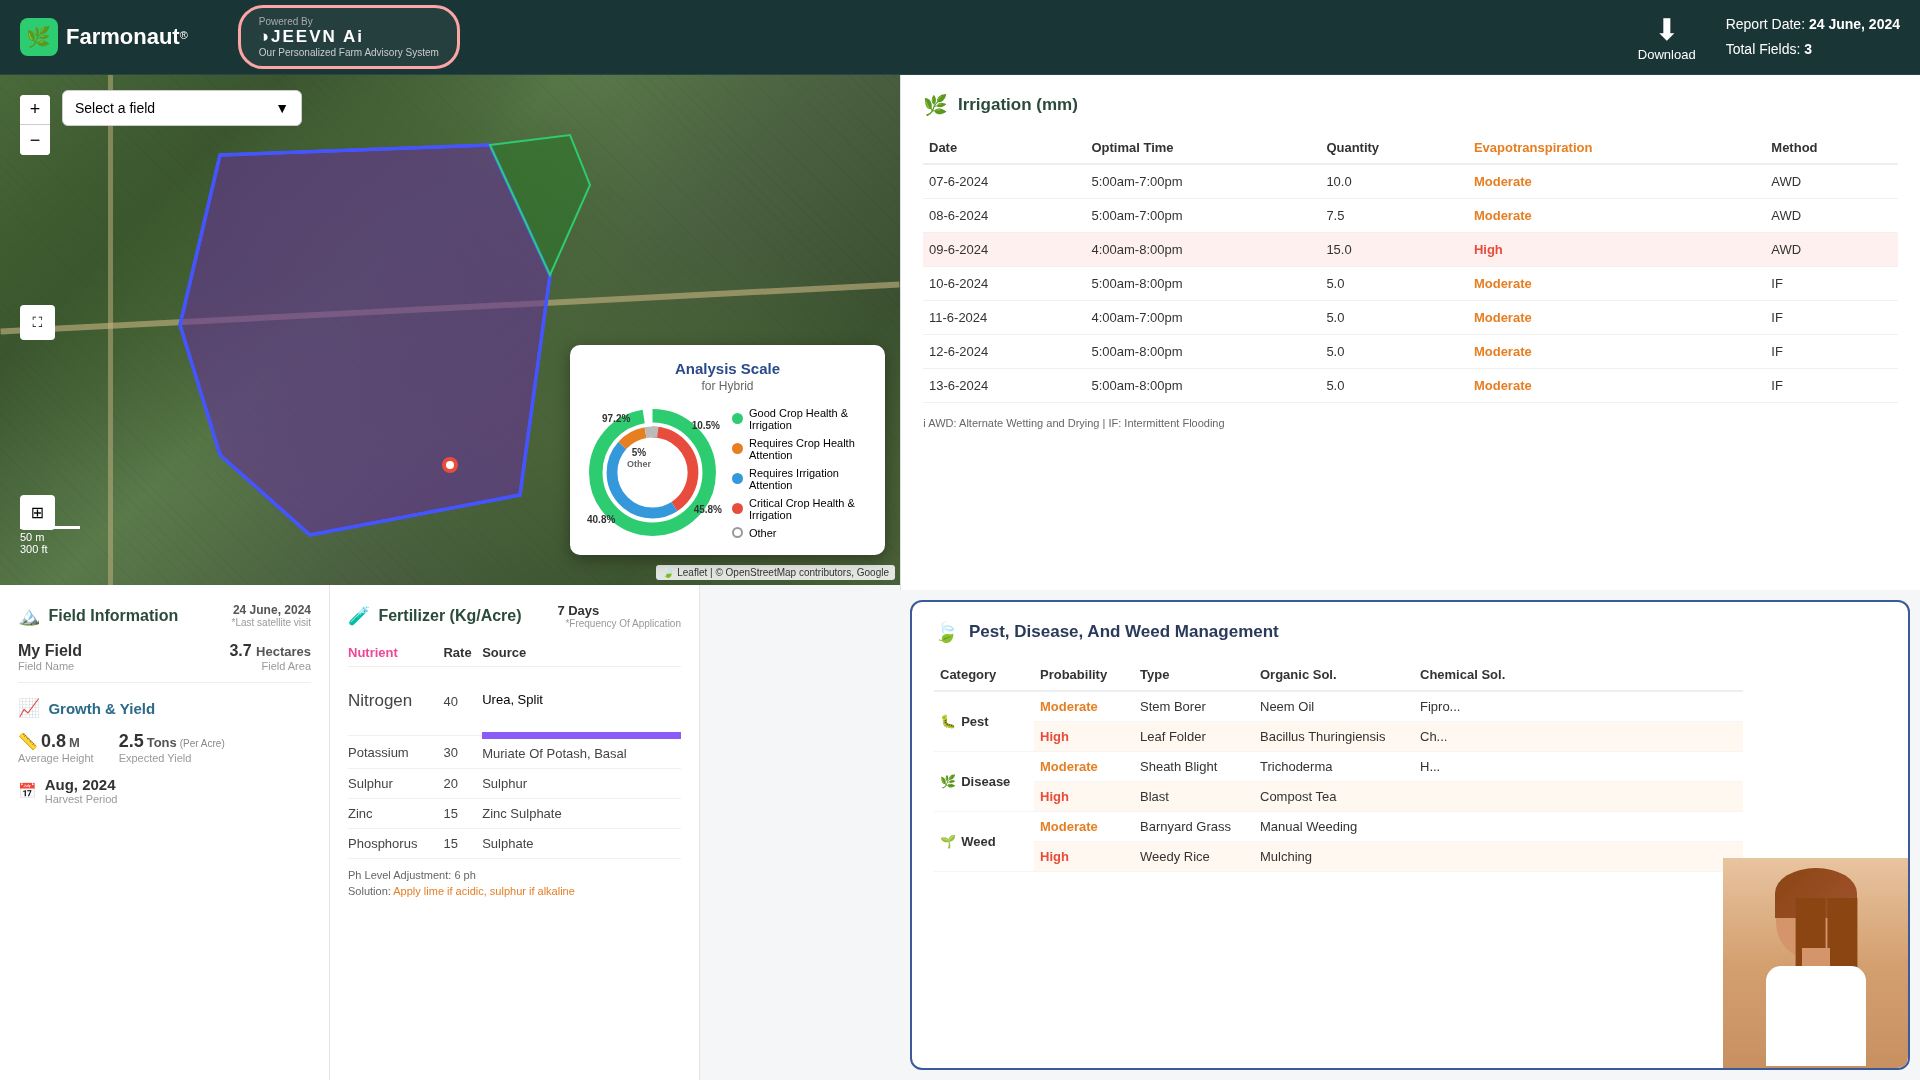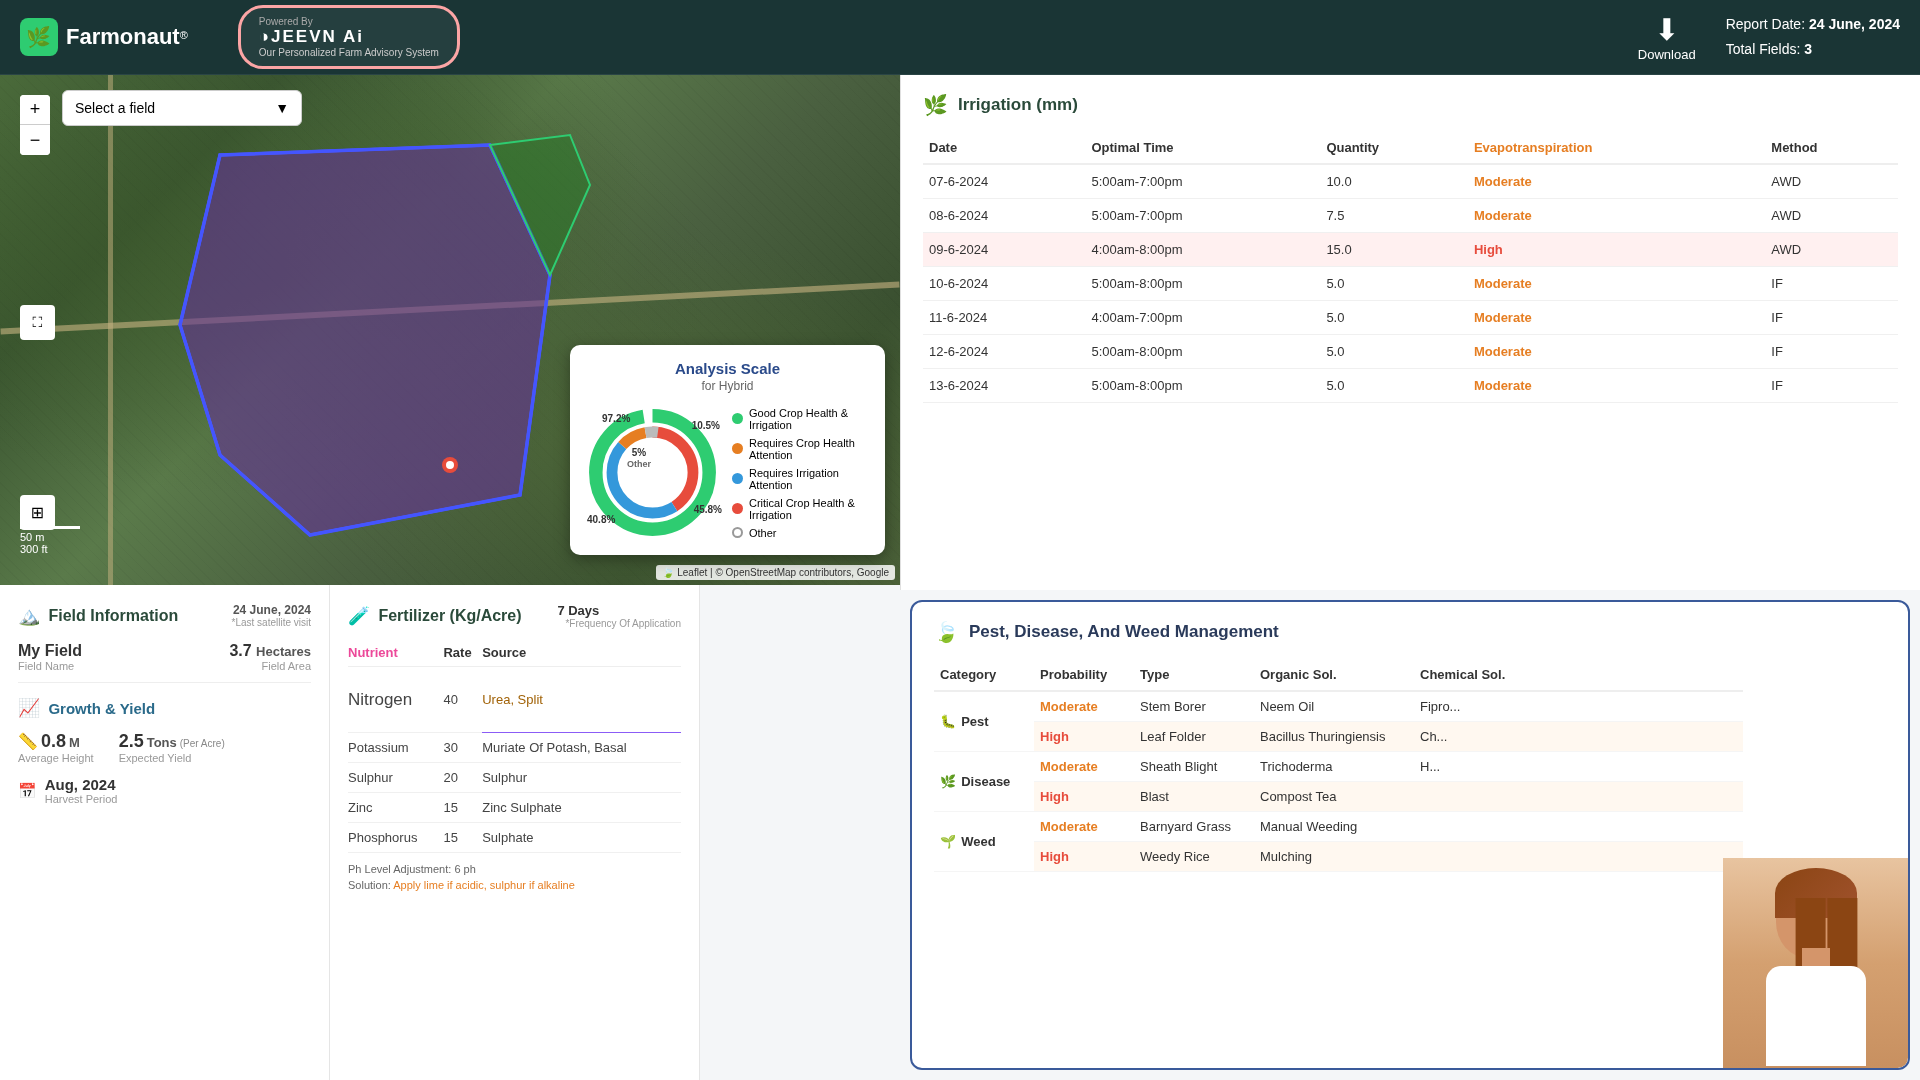--- a/index.html
+++ b/index.html
@@ -245,21 +245,21 @@
             <tr>
               <th style="text-align:left;font-size:13px;font-weight:600;color:#ec4899;padding:6px 0;border-bottom:1px solid #eee;">Nutrient</th>
               <th style="text-align:left;font-size:13px;font-weight:600;color:#333;padding:6px 0;border-bottom:1px solid #eee;">Rate</th>
               <th style="text-align:left;font-size:13px;font-weight:600;color:#333;padding:6px 0;border-bottom:1px solid #eee;">Source</th>
             </tr>
           </thead>
           <tbody id="fert-tbody">
           <tr>
     <td style="padding:7px 0;font-size:17px;color:#444;border-bottom:1px solid #f0f0f0;">Nitrogen</td>
     <td style="padding:7px 0;font-size:13px;color:#444;border-bottom:1px solid #f0f0f0;">40</td>
-    <td style="padding:25px 0;font-size:13px;color:#a16207;border-bottom:1px solid #8b5cf6;">Urea, Split</td>
+    <td style="padding:25px 0;font-size:13px;color:#000000;border-bottom:7px solid #8b5cf6;">Urea, Split</td>
   </tr>
               <tr>
     <td style="padding:7px 0;font-size:13px;color:#444;border-bottom:1px solid #f0f0f0;">Potassium</td>
     <td style="padding:7px 0;font-size:13px;color:#444;border-bottom:1px solid #f0f0f0;">30</td>
     <td style="padding:7px 0;font-size:13px;color:#444;border-bottom:1px solid #f0f0f0;">Muriate Of Potash, Basal</td>
   </tr>
               <tr>
     <td style="padding:7px 0;font-size:13px;color:#444;border-bottom:1px solid #f0f0f0;">Sulphur</td>
     <td style="padding:7px 0;font-size:13px;color:#444;border-bottom:1px solid #f0f0f0;">20</td>
     <td style="padding:7px 0;font-size:13px;color:#444;border-bottom:1px solid #f0f0f0;">Sulphur</td>
@@ -347,20 +347,21 @@
   </tr>
             <tr>
     <td style="padding:9px 6px;font-size:13px;color:#333;border-bottom:1px solid #f0f0f0;">13-6-2024</td>
     <td style="padding:9px 6px;font-size:13px;color:#333;border-bottom:1px solid #f0f0f0;">5:00am-8:00pm</td>
     <td style="padding:9px 6px;font-size:13px;color:#333;border-bottom:1px solid #f0f0f0;">5.0</td>
     <td style="padding:9px 6px;font-size:13px;font-weight:600;color:#e67e22;border-bottom:1px solid #f0f0f0;">Moderate</td>
     <td style="padding:9px 6px;font-size:13px;color:#333;border-bottom:1px solid #f0f0f0;">IF</td>
   </tr>
           </tbody>
       </table>
+      <div style="font-size:11px;color:#666;margin-top:12px;">ℹ AWD: Alternate Wetting and Drying | IF: Intermittent Flooding</div>
     </div>
 
     <div id="pest-panel" style="flex:1;margin:10px;background:white;border:2.5px solid #3a5a9a;border-radius:12px;padding:18px 22px;position:relative;overflow:hidden;">
       <div style="display:flex;align-items:center;gap:10px;margin-bottom:15px;">
         <span style="font-size:20px;">🍃</span>
         <span style="font-size:17px;font-weight:700;color:#2a3a5a;">Pest, Disease, And Weed Management</span>
       </div>
       <table style="width:85%;border-collapse:collapse;">
         <thead>
           <tr>

